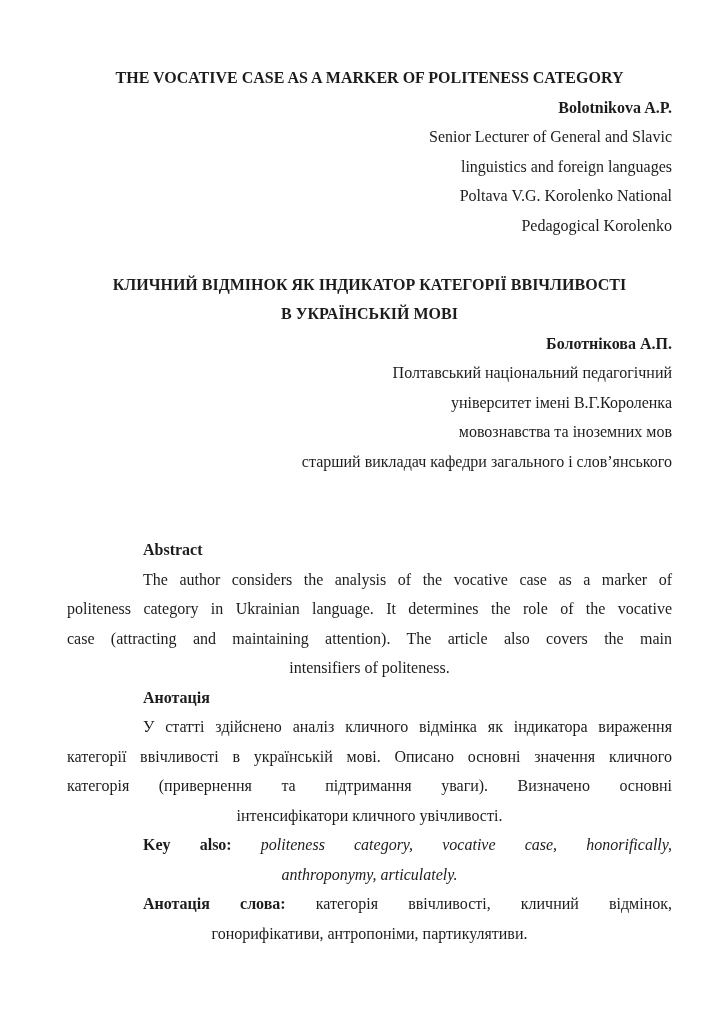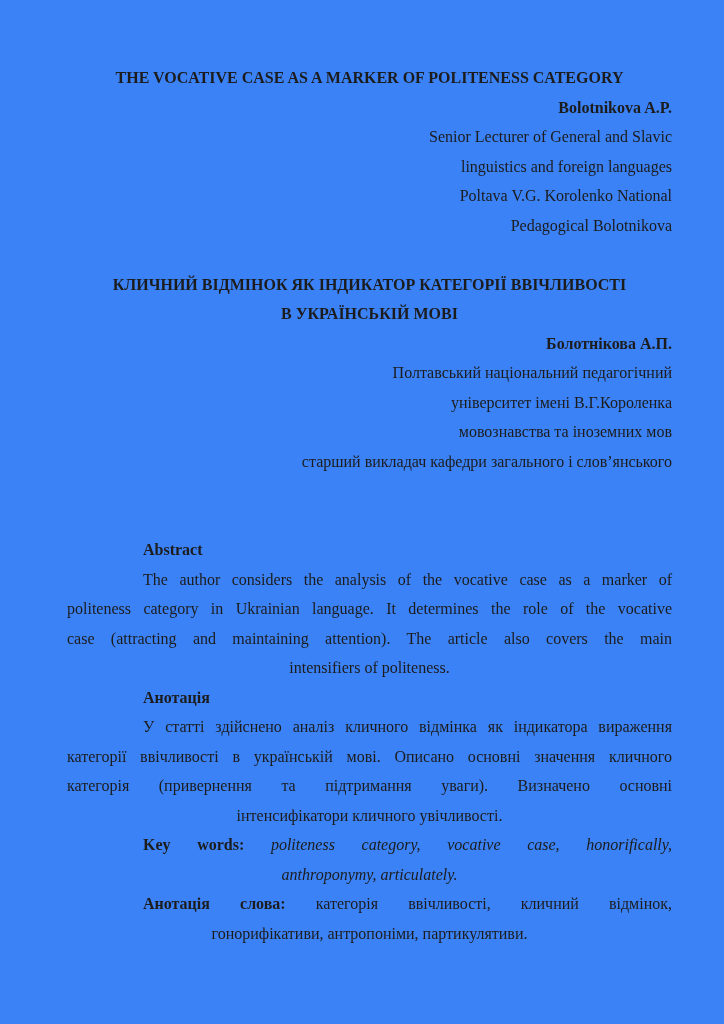--- a/index.html
+++ b/index.html
@@ -5,21 +5,21 @@
   html, body {
     margin: 0;
     padding: 0;
     background: #e8e8e8;
   }
   .page {
     position: relative;
     width: 724px;
     height: 1024px;
     margin: 0 auto;
-    background: #3b82f6;
+    background: #ffffff;
     box-sizing: border-box;
     padding: 63px 52px 0 67px;
     font-family: "Liberation Serif", "DejaVu Serif", serif;
     font-size: 16px;
     line-height: 29.5px;
     color: #1c1c1c;
     overflow: hidden;
   }
   .line { min-height: 29.5px; }
   .center { text-align: center; }
@@ -41,21 +41,21 @@
 
 <div class="page">
 
   <div class="line center bold">THE VOCATIVE CASE AS A MARKER OF POLITENESS CATEGORY</div>
 
   <div class="line right bold">Bolotnikova A.P.</div>
 
   <div class="line right">Senior Lecturer of General and Slavic</div>
   <div class="line right">linguistics and foreign languages</div>
   <div class="line right">Poltava V.G. Korolenko National</div>
-  <div class="line right">Pedagogical Bolotnikova</div>
+  <div class="line right">Pedagogical Korolenko</div>
 
   <div class="spacer-one"></div>
 
   <div class="line center bold">КЛИЧНИЙ ВІДМІНОК ЯК ІНДИКАТОР КАТЕГОРІЇ ВВІЧЛИВОСТІ</div>
   <div class="line center bold">В УКРАЇНСЬКІЙ МОВІ</div>
 
   <div class="line right bold">Болотнікова А.П.</div>
 
   <div class="line right">Полтавський національний педагогічний</div>
   <div class="line right">університет імені В.Г.Короленка</div>
@@ -72,21 +72,21 @@
   <div class="line lastline">intensifiers of politeness.</div>
 
   <div class="line bold indent">Анотація</div>
 
   <div class="line just indent">У статті здійснено аналіз кличного відмінка як індикатора вираження</div>
   <div class="line just">категорії ввічливості в українській мові. Описано основні значення кличного</div>
   <div class="line just">категорія (привернення та підтримання уваги). Визначено основні</div>
   <div class="line lastline">інтенсифікатори кличного увічливості.</div>
 
   <div class="line just indent">
-    <span class="bold">Key words:</span>
+    <span class="bold">Key also:</span>
     <span class="italic">politeness category, vocative case, honorifically,</span>
   </div>
   <div class="line italic lastline">anthroponymy, articulately.</div>
 
   <div class="line just indent">
     <span class="bold">Анотація слова:</span>
     <span>категорія ввічливості, кличний відмінок,</span>
   </div>
   <div class="line lastline">гонорифікативи, антропоніми, партикулятиви.</div>
 

